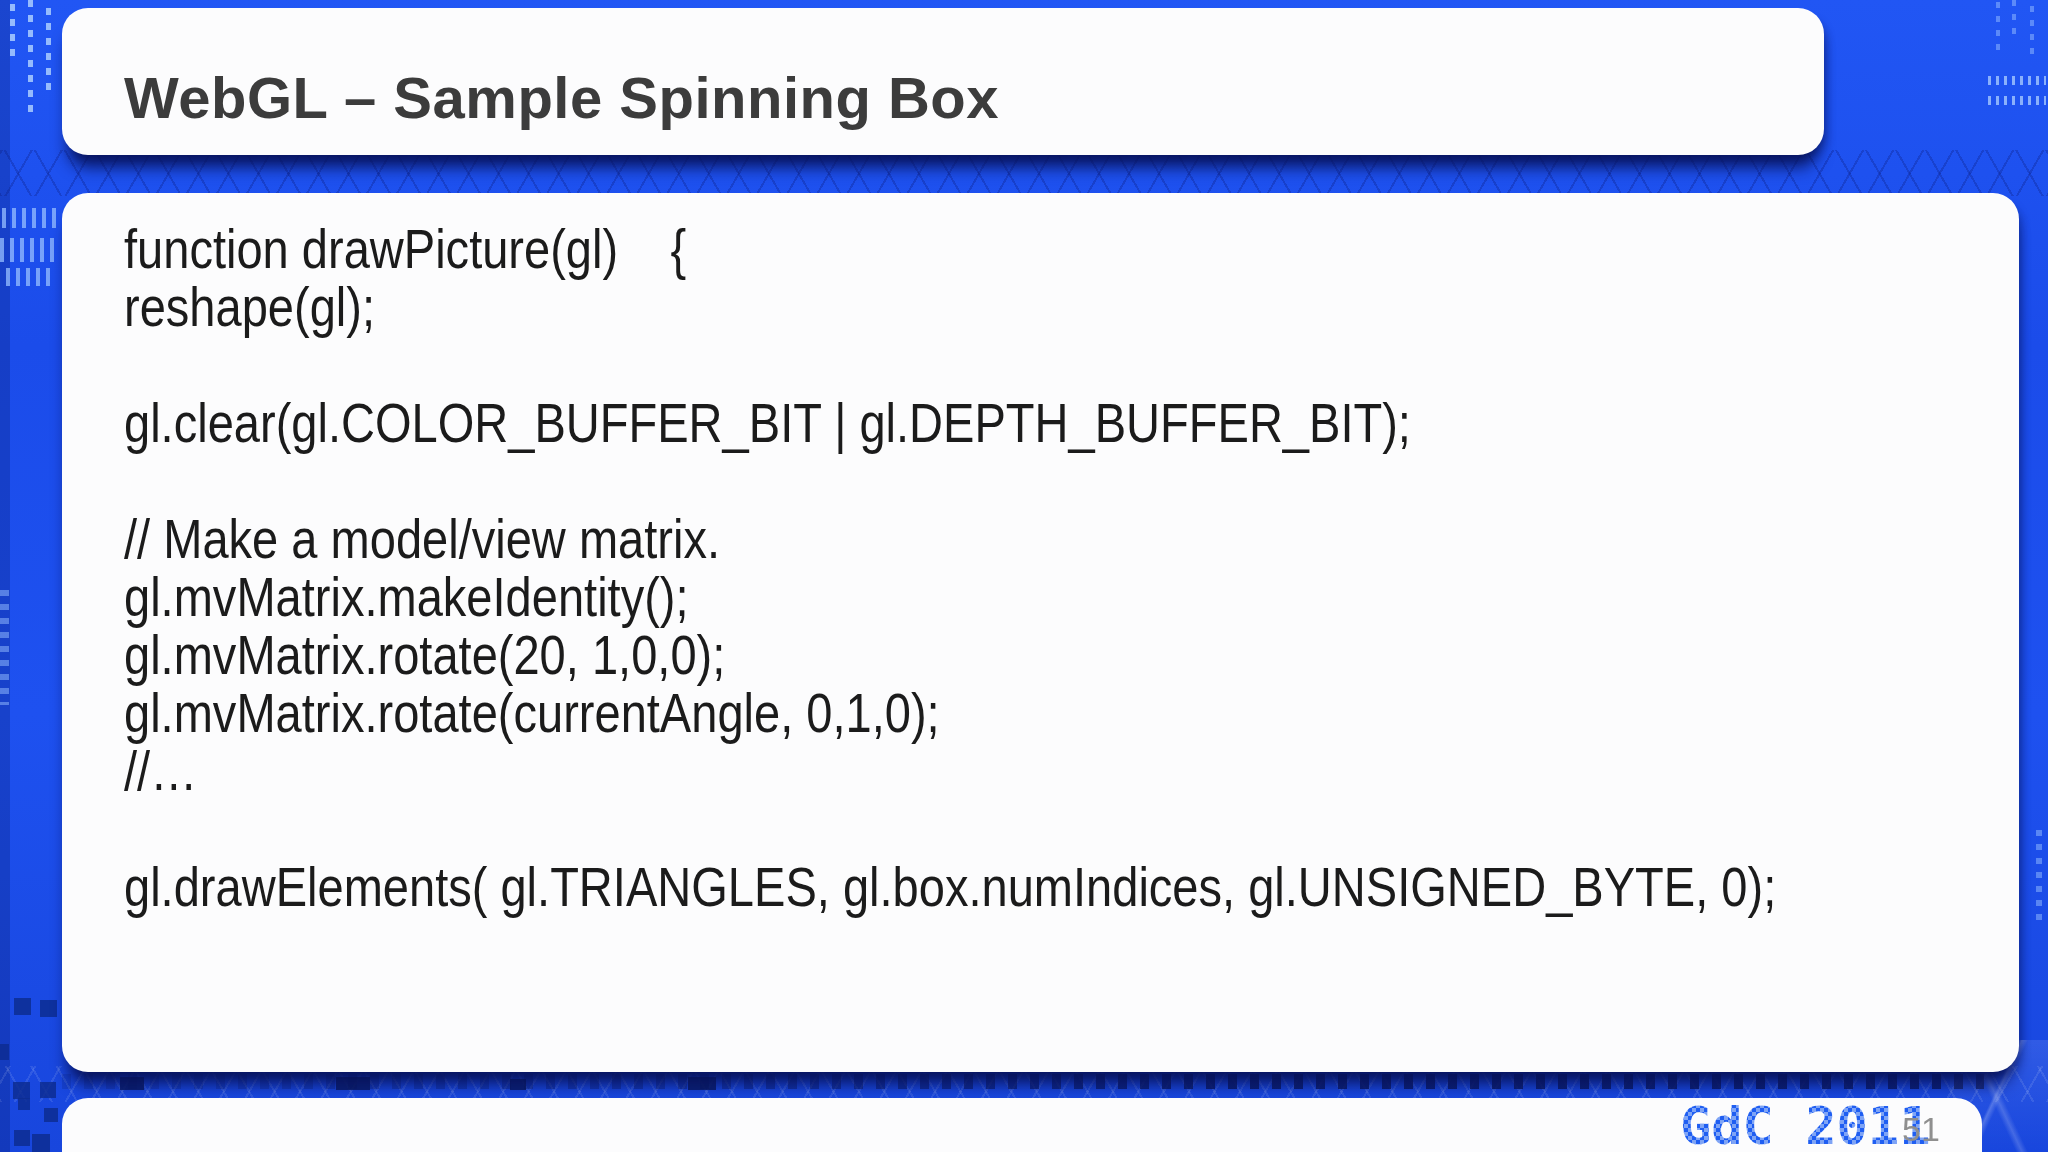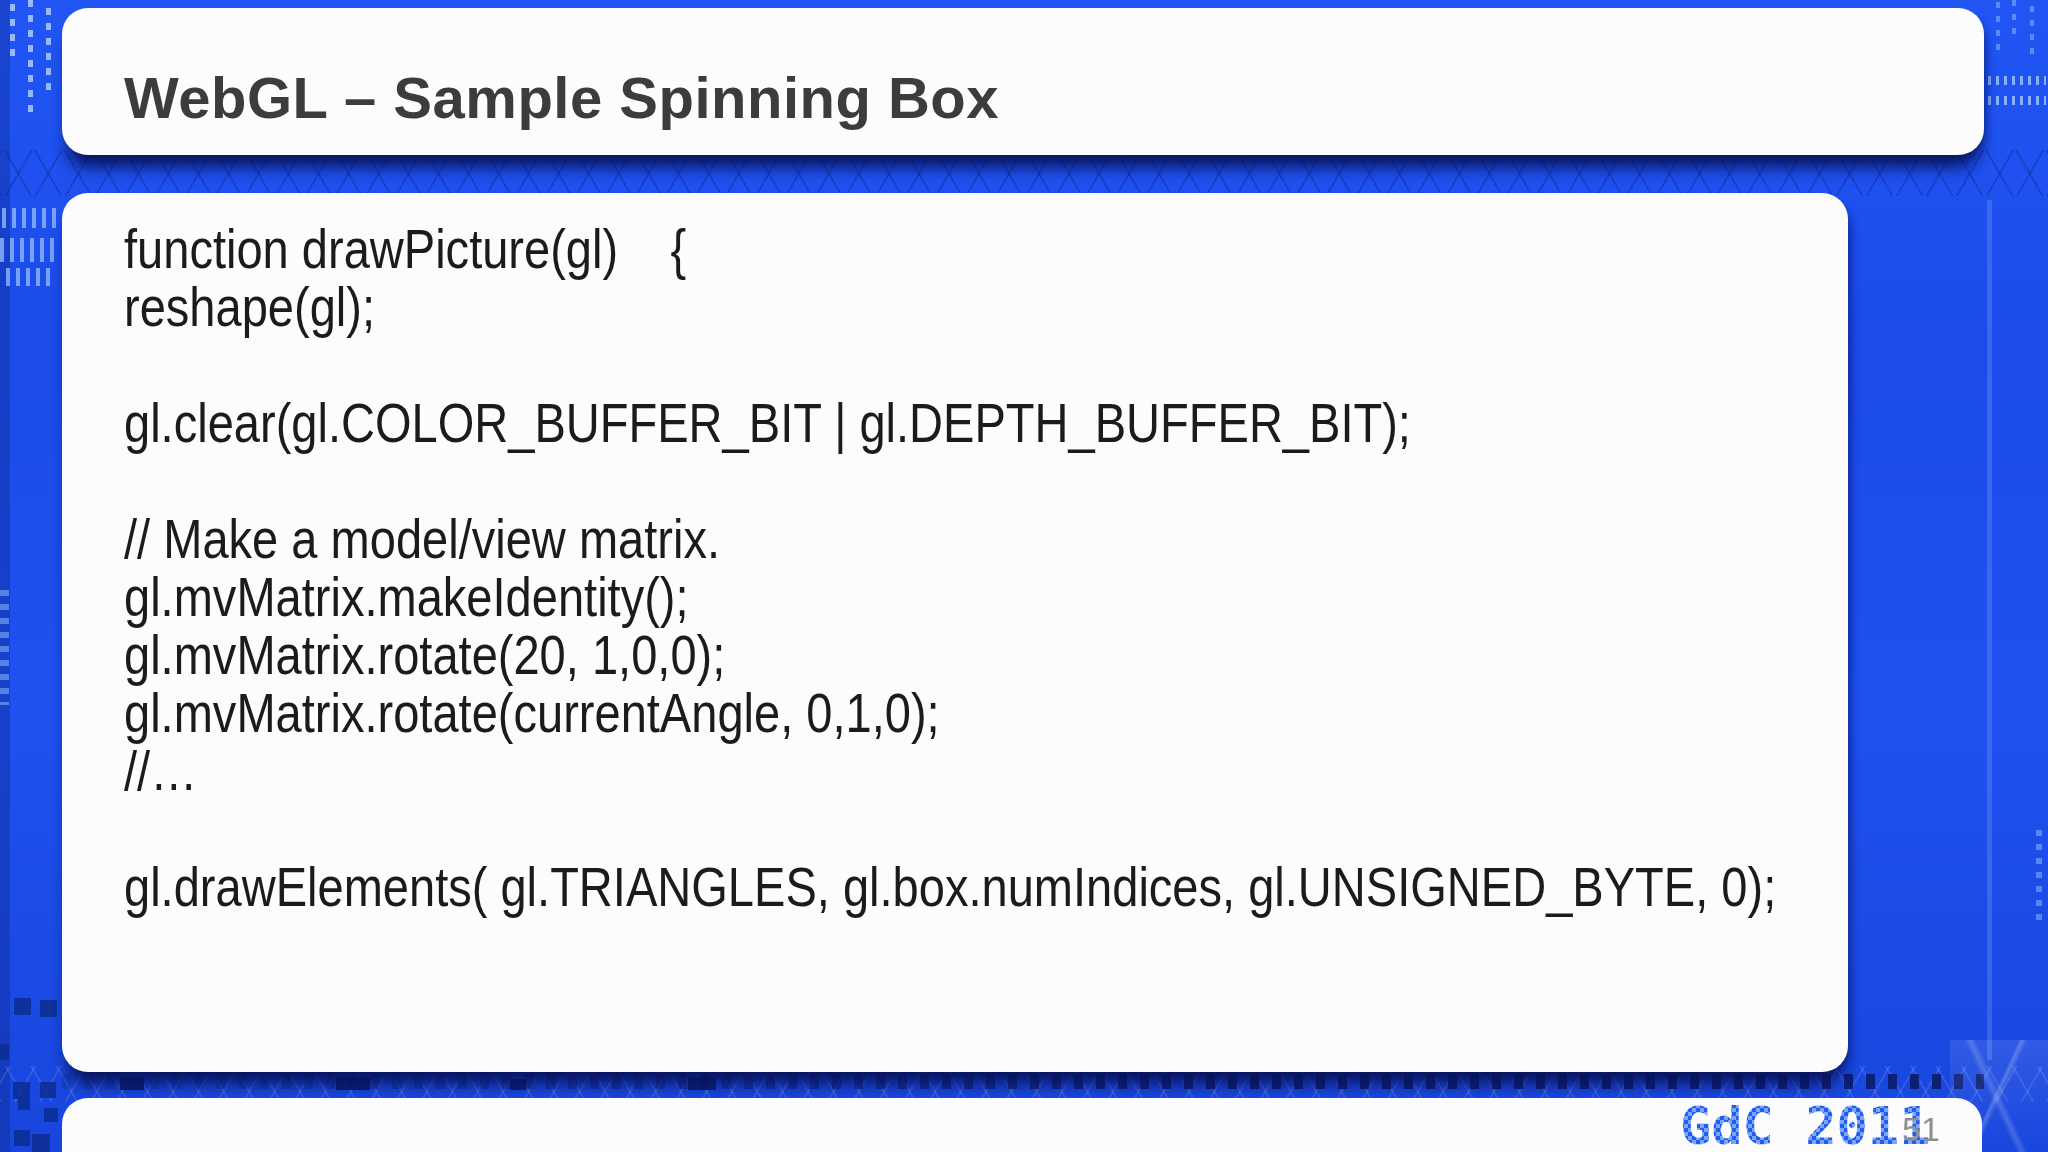--- a/index.html
+++ b/index.html
@@ -6,22 +6,22 @@
   .stage{
     position:relative;width:2048px;height:1152px;overflow:hidden;
     font-family:"Liberation Sans","DejaVu Sans",sans-serif;
     background:linear-gradient(180deg,#2156f4 0%,#1b4cea 30%,#1e51f0 62%,#1846dd 100%);
   }
   
   .card{
     position:absolute;background:#fcfcfd;border-radius:26px;z-index:3;
     box-shadow:0 18px 16px -6px rgba(7,18,88,.95), 8px 6px 10px -6px rgba(7,18,88,.45);
   }
-  .title-card{left:62px;top:8px;width:1922px;height:147px;}
-  .code-card{left:62px;top:193px;width:1786px;height:879px;}
+  .title-card{left:62px;top:8px;width:1762px;height:147px;}
+  .code-card{left:62px;top:193px;width:1957px;height:879px;}
   .footer-card{left:62px;top:1098px;width:1920px;height:90px;border-radius:26px 26px 0 0;box-shadow:none;}
   .page-title{
     position:absolute;left:62px;top:56px;margin:0;
     font-size:58px;font-weight:bold;color:#3c3c3c;letter-spacing:.5px;white-space:nowrap;
   }
   
   .code-block{
     position:absolute;left:62px;top:27px;
     font-size:56px;line-height:58px;color:#1b1b1b;
     transform:scaleX(.84);transform-origin:left top;white-space:pre;

